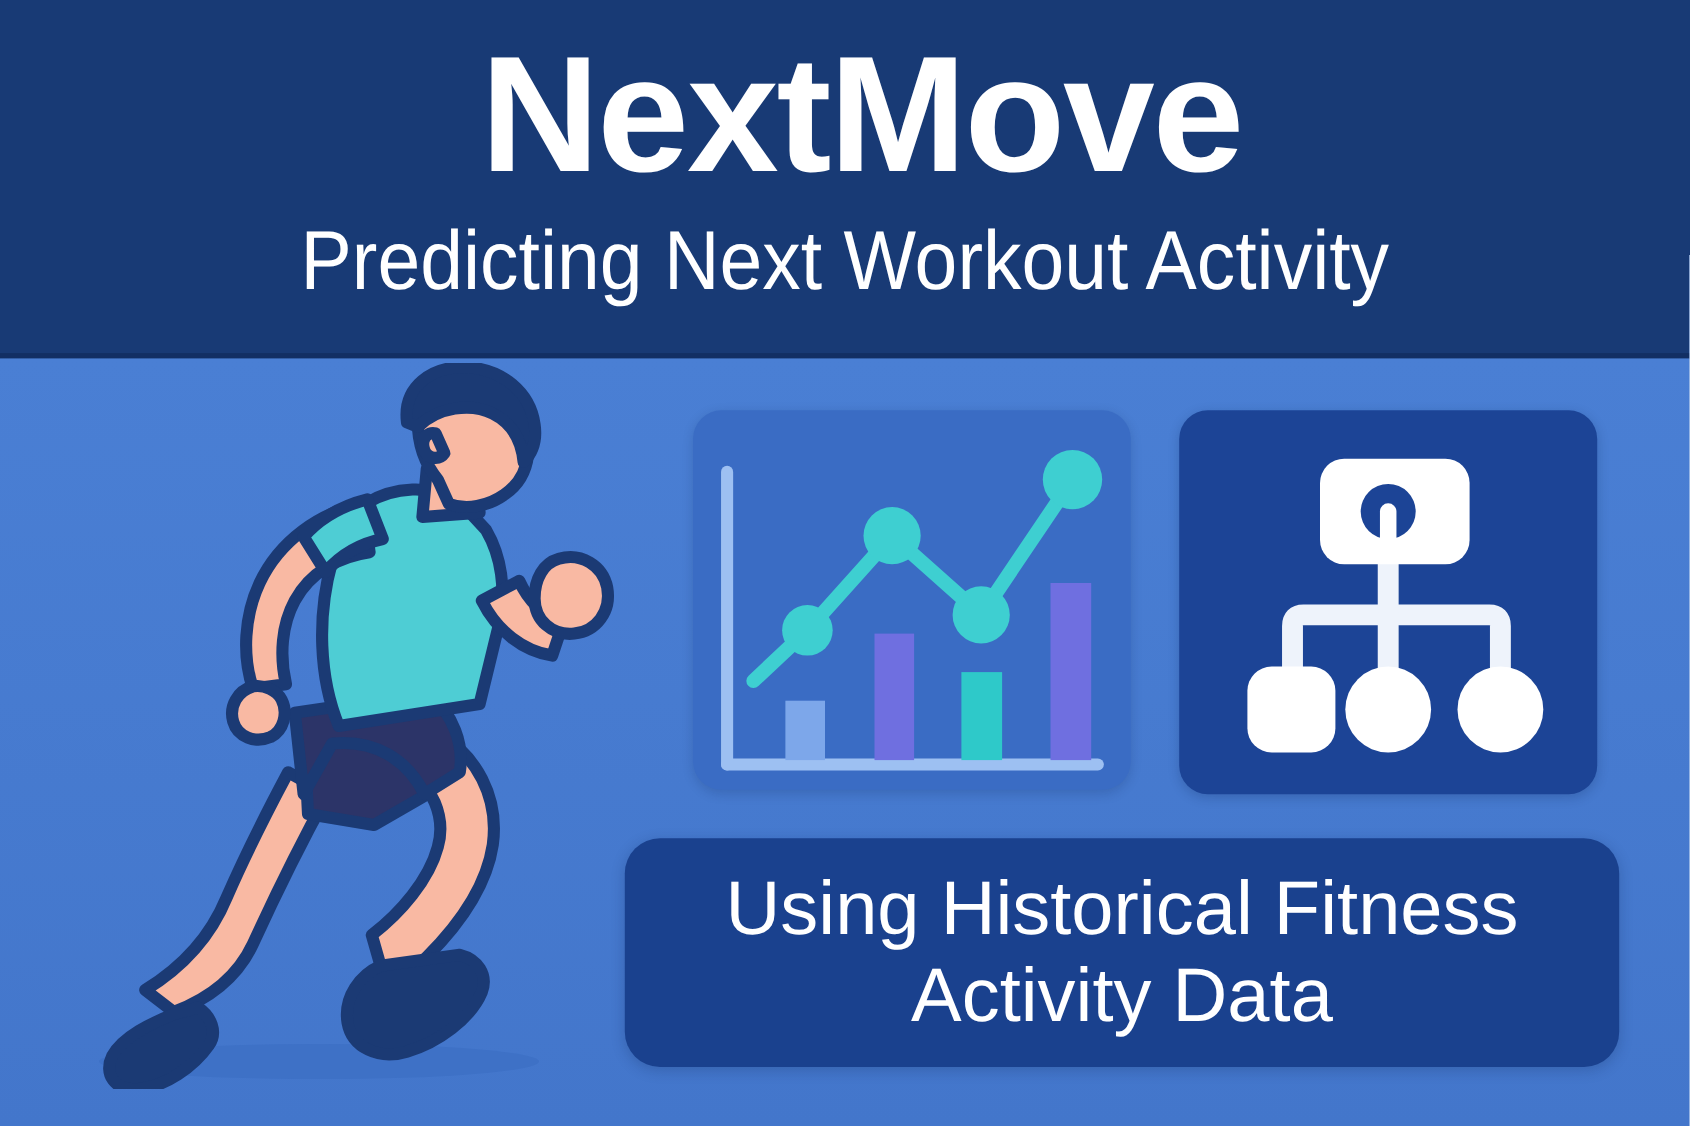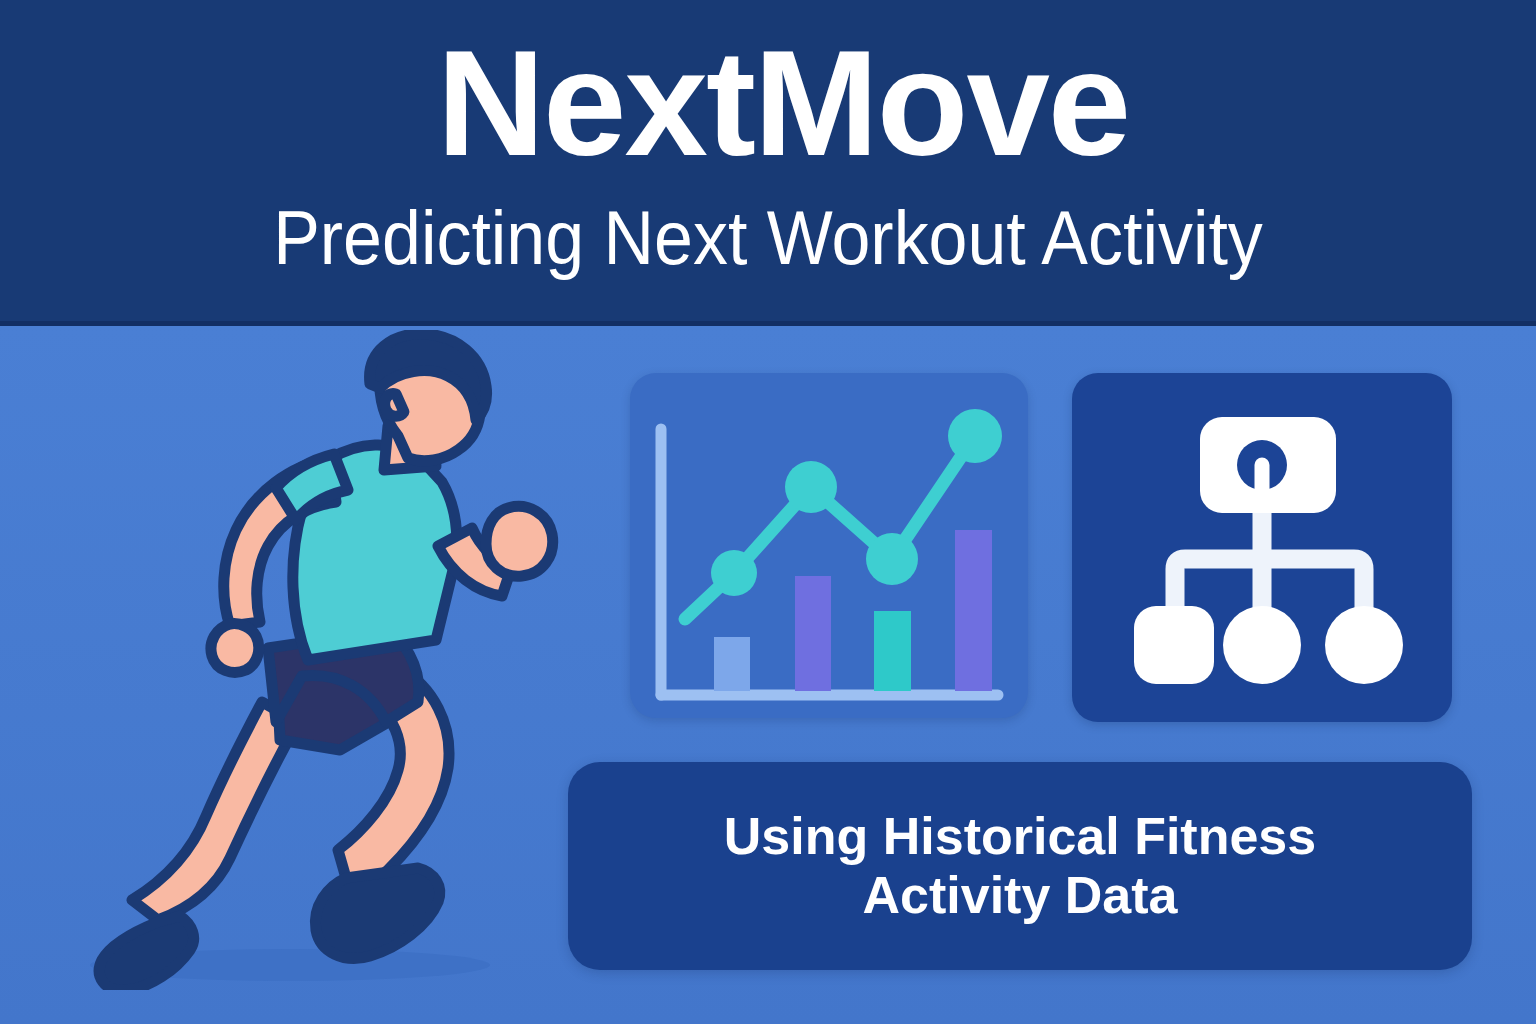--- a/index.html
+++ b/index.html
@@ -104,22 +104,22 @@
     background: #1a418e;
     border-radius: 32px;
     box-shadow: 0 3px 12px rgba(12,35,80,0.22);
     display: flex;
     flex-direction: column;
     align-items: center;
     justify-content: center;
   }
   .banner-line {
     color: #ffffff;
-    font-size: 52px;
-    font-weight: bold;
+    font-size: 69px;
+    font-weight: normal;
     line-height: 1.14;
     text-align: center;
     white-space: nowrap;
   }
 </style>
 </head>
 <body>
 
 <div id="poster">
 

